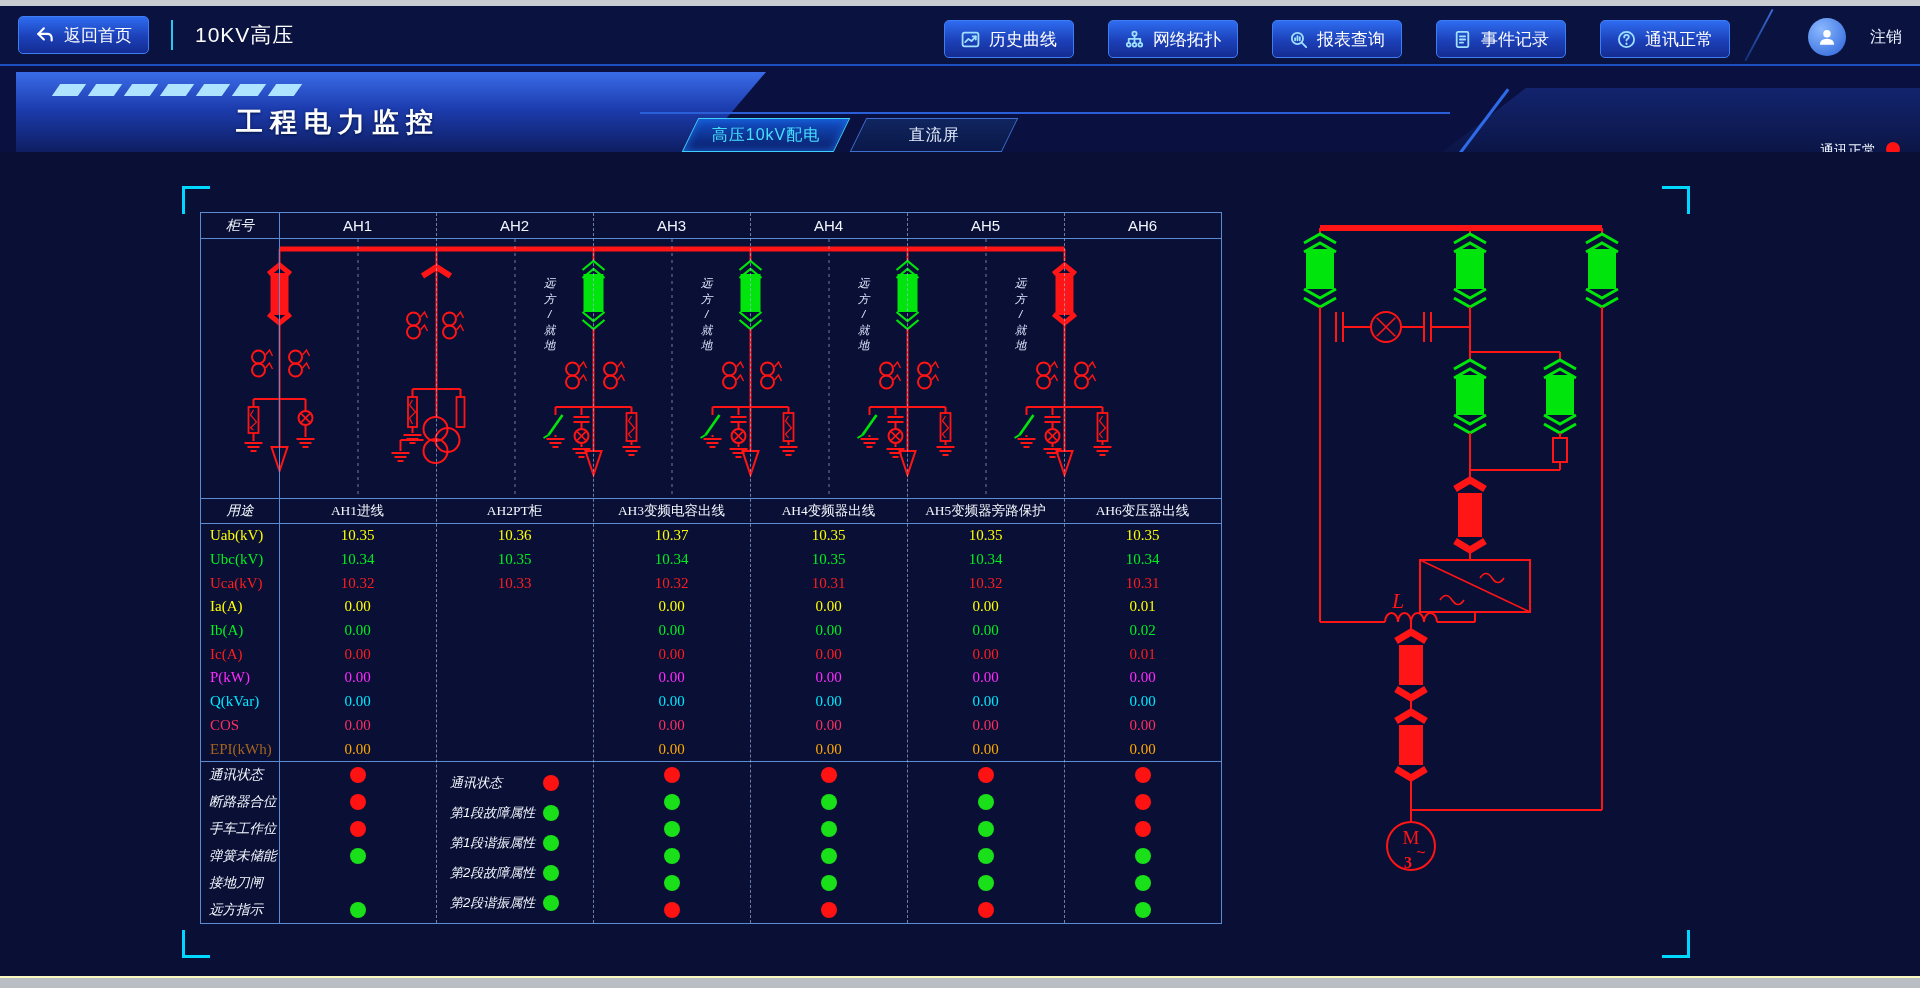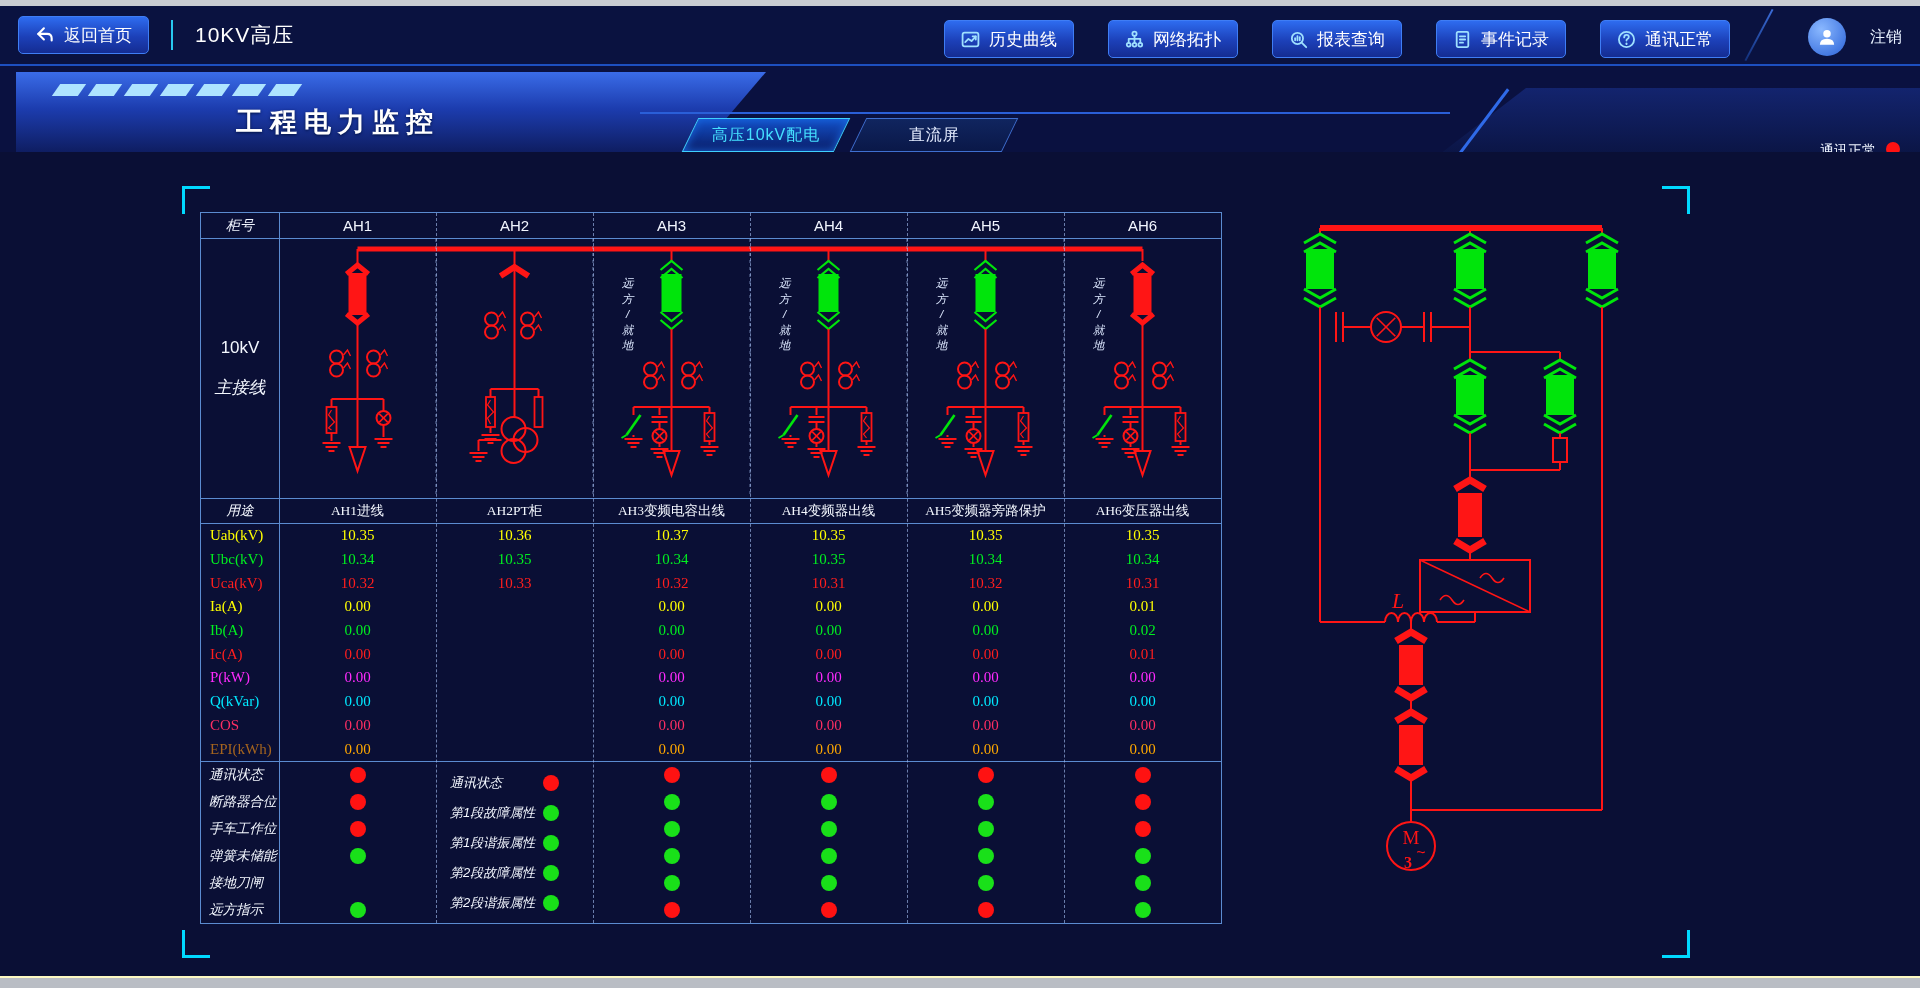--- a/index.html
+++ b/index.html
@@ -244,24 +244,20 @@
       <div class="t-grid" id="t-head">
         <div class="hcell corner">柜号</div>
       <div class="hcell">AH1</div>
           <div class="hcell">AH2</div>
           <div class="hcell">AH3</div>
           <div class="hcell">AH4</div>
           <div class="hcell">AH5</div>
           <div class="hcell">AH6</div>
         </div>
       <div id="t-diagram">
-        <div id="diagram-label">
-          <span>10kV</span>
-          <span class="l2">主接线</span>
-        </div>
         <svg id="diagram-svg" width="942" height="259" viewBox="0 0 942 259">
             <line x1="78.5" y1="10" x2="863.5" y2="10" stroke="#ff1515" stroke-width="5"></line>
             <g>
               <line x1="78.5" y1="10" x2="78.5" y2="26" stroke="#ff1515" stroke-width="2"></line>
               <polyline points="67.5,35 78.5,26 89.5,35" fill="none" stroke="#ff1515" stroke-width="5"></polyline>
               <rect x="69.5" y="34" width="18" height="42" stroke="#ff1515" stroke-width="0" fill="#ff1515"></rect>
               <polyline points="67.5,75 78.5,84 89.5,75" fill="none" stroke="#ff1515" stroke-width="5"></polyline>
               <line x1="78.5" y1="84" x2="78.5" y2="160" stroke="#ff1515" stroke-width="2"></line>
               <circle cx="57.5" cy="118" r="6.5" stroke="#ff1515" stroke-width="2" fill="none"></circle>
               <circle cx="57.5" cy="131" r="6.5" stroke="#ff1515" stroke-width="2" fill="none"></circle>

